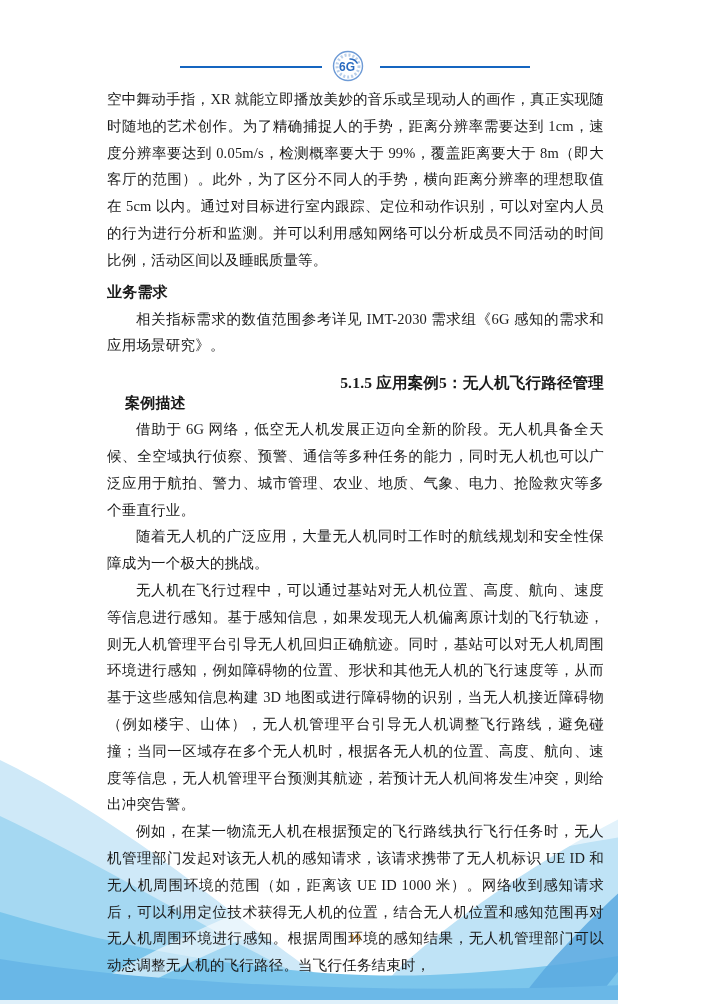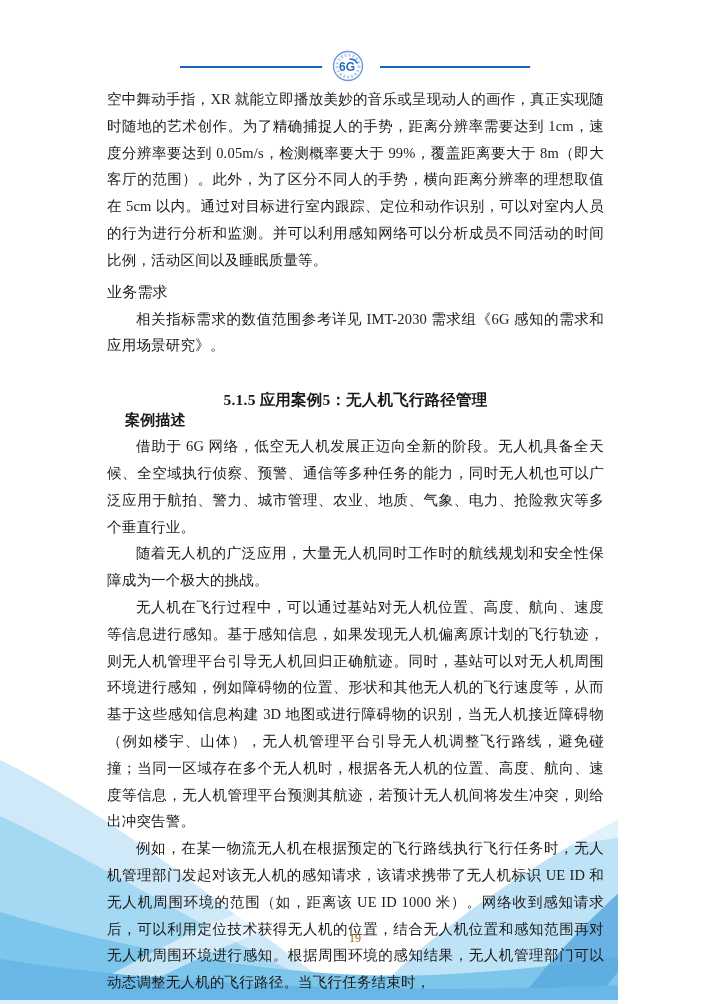--- a/index.html
+++ b/index.html
@@ -35,26 +35,26 @@
   
   .content {
     position:absolute; left:107px; top:86px; width:497px;
     font-size:14.5px; line-height:26.8px;
     text-align:justify;
     letter-spacing:0.2px;
   }
   .content p { margin:0; text-indent:2em; }
   .content p.no-indent { text-indent:0; }
   .h-business {
-    font-weight:normal; font-size:15px; line-height:24px;
+    font-weight:bold; font-size:15px; line-height:24px;
     margin:6px 0 2px; text-align:left;
   }
   .h-section {
     font-weight:bold; font-size:15.5px; line-height:20px;
-    margin-top:31px; text-align:center;
+    margin-top:14px; text-align:right;
   }
   .h-case {
     font-weight:bold; font-size:15px; line-height:20px;
     margin-bottom:3px; text-align:left;margin-left:18px;
   }
 
   
   .waves { position:absolute; left:0; bottom:0; width:710px; height:250px; }
   .page-number {
     position:absolute; left:0; bottom:58px; width:710px;

